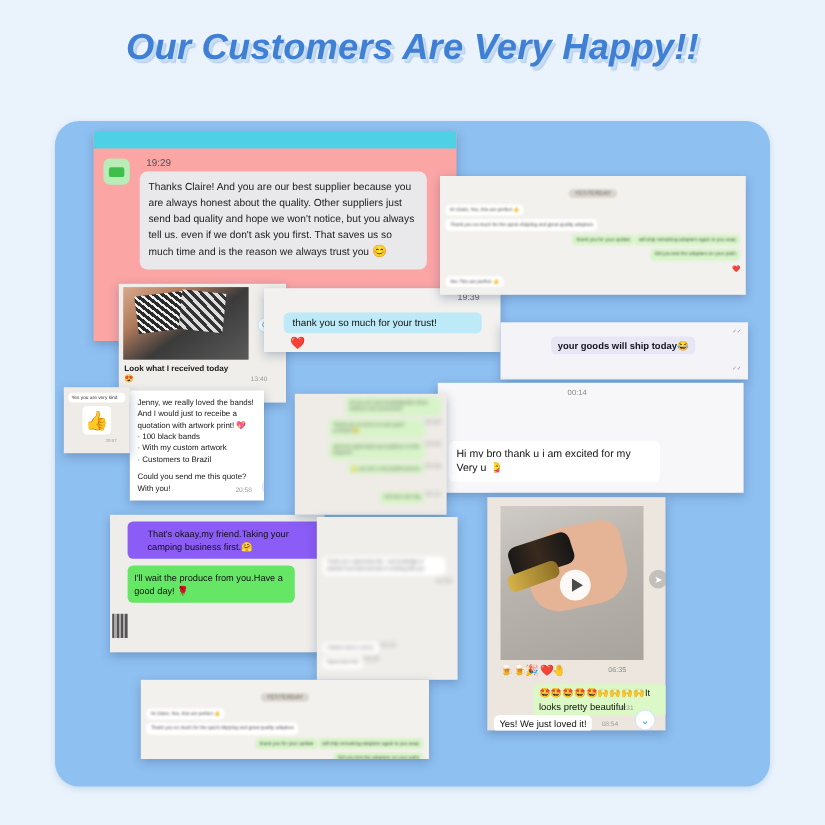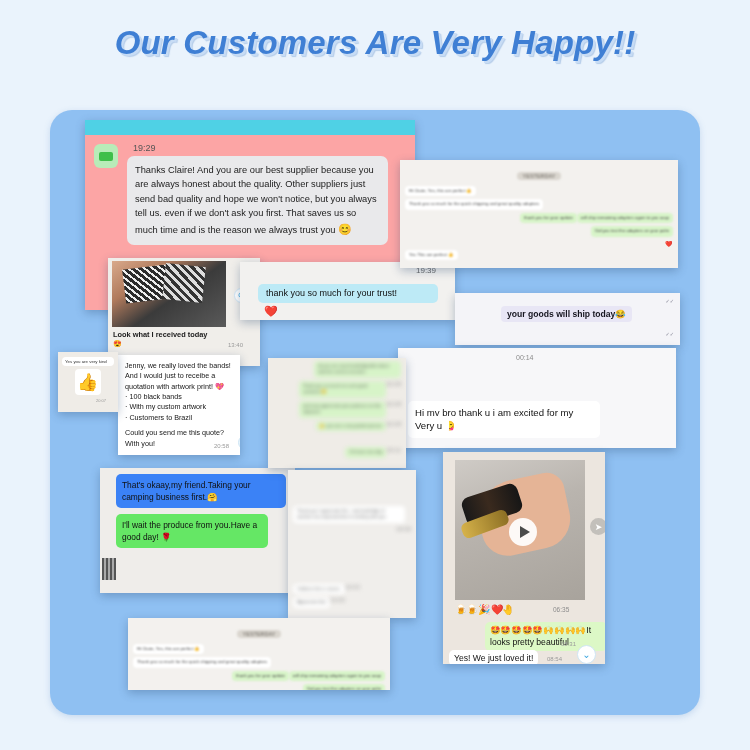--- a/index.html
+++ b/index.html
@@ -118,22 +118,22 @@
     position:absolute;left:10px;top:22px;width:178px;background:#fff;
     border-radius:5px;padding:5px 7px;font-size:9.6px;line-height:1.4;color:#111;margin-top:31px;
   }
   .exc-b2{
     position:absolute;left:10px;top:68px;background:#fff;
     border-radius:5px;padding:4px 7px;font-size:9.6px;color:#111;
   }
   
   #card-green{left:100px;top:468px;width:195px;height:125px;background:#efedea;}
   #card-green .g1{
-    position:absolute;left:16px;top:6px;width:158px;background:#3b82f6;
-    border-radius:5px;padding:5px 6px;font-size:8.4px;line-height:1.45;color:#101010;
+    position:absolute;left:16px;top:6px;width:158px;background:#8b5cf6;
+    border-radius:5px;padding:5px 18px;font-size:8.4px;line-height:1.45;color:#101010;
   }
   #card-green .g2{
     position:absolute;left:16px;top:46px;width:140px;background:#65e765;
     border-radius:5px;padding:5px 6px;font-size:8.4px;line-height:1.45;color:#101010;
   }
   #card-green .w1{
     position:absolute;left:20px;top:90px;width:140px;background:#fff;
     border-radius:5px;padding:5px 6px;font-size:8.4px;line-height:1.45;color:#101010;
   }
   .side-av{position:absolute;left:2px;top:90px;width:14px;height:22px;

